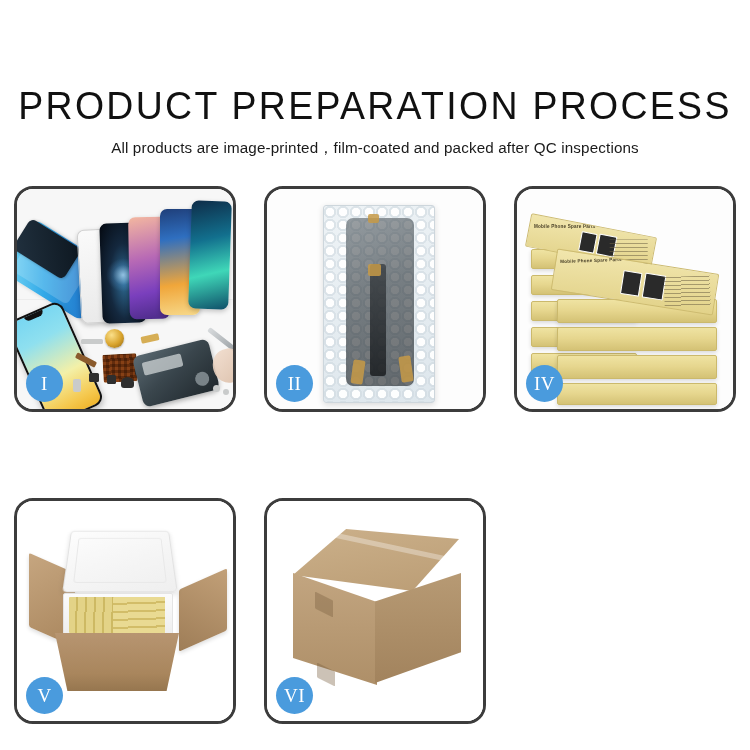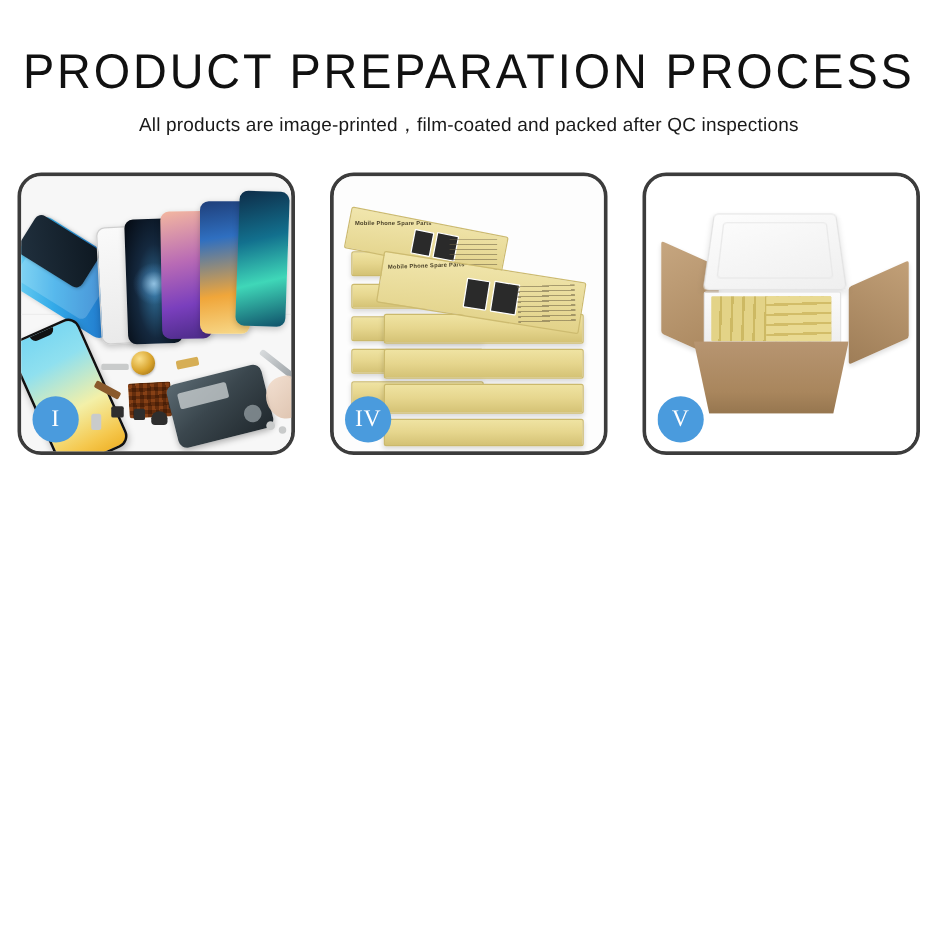--- a/index.html
+++ b/index.html
@@ -5,21 +5,21 @@
   html,body{margin:0;padding:0;}
   body{
     width:750px;height:750px;
     background:#ffffff;
     font-family:"Liberation Sans", sans-serif;
     overflow:hidden;
   }
   .page{position:relative;width:750px;height:750px;}
 
   
-  .header{padding-top:38px;text-align:center;}
+  .header{padding-top:38px;text-align:center;margin-top:48px;}
   .title{
     font-size:39px;
     font-weight:500;
     letter-spacing:2.4px;
     color:#111111;
     line-height:1;
     transform:scaleX(0.96);
     white-space:nowrap;
   }
   .subtitle{
@@ -387,20 +387,34 @@
 
         <div class="housing"></div>
         <div class="driver"></div>
         <div class="hand"></div>
         <div class="bit light" style="left:196px;top:196px;width:7px;height:7px;border-radius:50%;"></div>
         <div class="bit light" style="left:206px;top:200px;width:6px;height:6px;border-radius:50%;"></div>
       </div>
       <div class="badge">I</div>
     </div>
 
+    <div class="panel">
+      <div class="stage">
+        <div class="p2bg"></div>
+        <div class="bwrap">
+          <div class="part"></div>
+          <div class="flexstrip"></div>
+          <div class="goldtab gt1"></div>
+          <div class="goldtab gt2"></div>
+          <div class="goldtab gt3"></div>
+          <div class="goldtab gt4"></div>
+        </div>
+      </div>
+      <div class="badge">II</div>
+    </div>
 
 
     <div class="panel">
       <div class="stage">
         <div class="p4bg"></div>
         <div class="stackwrap">
 
           <div class="ybox" style="left:10px;top:46px;width:104px;height:18px;"></div>
           <div class="ybox" style="left:10px;top:72px;width:104px;height:18px;"></div>
           <div class="ybox" style="left:10px;top:98px;width:104px;height:18px;"></div>
@@ -437,15 +451,27 @@
         <div class="flapR"></div>
         <div class="foamLid"></div>
         <div class="foamBox"></div>
         <div class="ybars"></div>
         <div class="ybars2"></div>
         <div class="cartonBody"></div>
       </div>
       <div class="badge">V</div>
     </div>
 
+    <div class="panel">
+      <div class="stage">
+        <div class="p6bg"></div>
+        <div class="c6top"></div>
+        <div class="seam6"></div>
+        <div class="c6left"></div>
+        <div class="c6right"></div>
+        <div class="tape6 t6a"></div>
+        <div class="tape6 t6b"></div>
+      </div>
+      <div class="badge">VI</div>
+    </div>
 
   </div>
 </div>
 
 </body></html>

